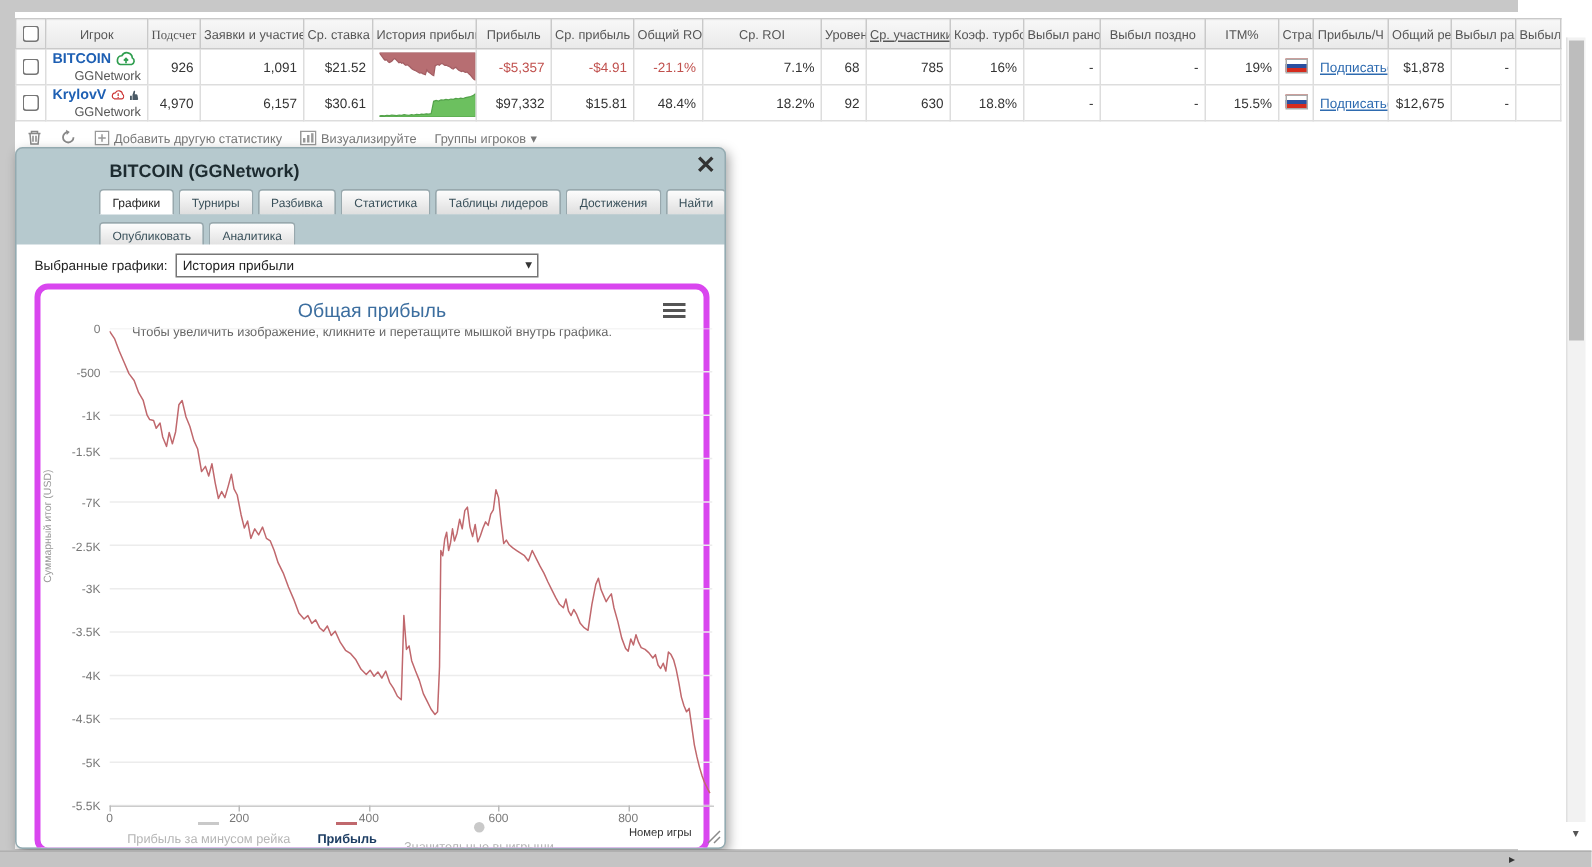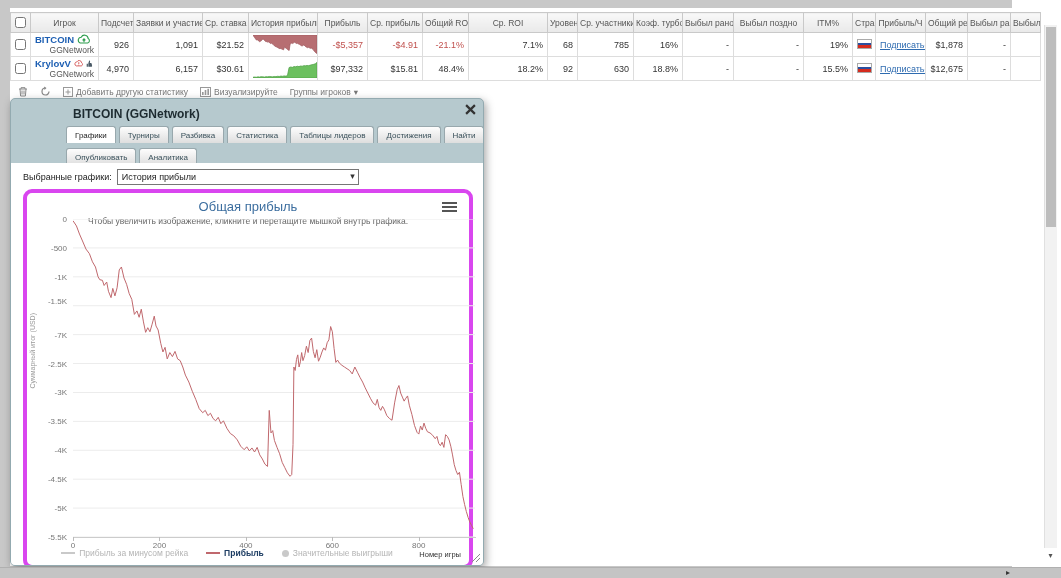--- a/index.html
+++ b/index.html
@@ -49,21 +49,21 @@
   .c-sub { position:absolute; top:23px; width:100%; text-align:center; font-size:8.5px; color:#666; }
   .burger { position:absolute; top:9px; right:12px; width:15px; cursor:pointer; }
   .burger span { display:block; height:2px; background:#555; margin-bottom:2px; }
   .plot { position:absolute; left:46px; top:26px; width:402px; height:318px; }
   .ytick { position:absolute; left:0; width:40px; text-align:right; font-size:8px; color:#777; }
   .xtick { position:absolute; top:348px; width:26px; text-align:center; font-size:8px; color:#777; }
   .xtickmark { position:absolute; top:344px; width:1px; height:4px; background:#bbb; }
   .xaxis { position:absolute; left:46px; top:344px; width:403px; height:1px; background:#ccc; }
   .ylabel { position:absolute; left:2px; top:120px; font-size:7px; color:#999; writing-mode:vertical-rl; transform:rotate(180deg); }
   .legend { position:absolute; left:0; top:355px; width:400px; display:flex; justify-content:center; gap:18px; font-size:8.5px; color:#b5b5b5; }
-  .lgitem { display:flex; align-items:center; gap:4px; cursor:pointer; }
+  .lgitem { display:flex; align-items:center; gap:4px; cursor:pointer;flex-direction:column; }
   .lgitem.on span:last-child { color:#1d3d63; font-weight:bold; }
   .mk-line { width:14px; height:2px; display:inline-block; }
   .mk-circle { width:7px; height:7px; border-radius:50%; display:inline-block; }
   .xlab { position:absolute; right:8px; top:357px; font-size:7.5px; color:#333; }
   .grip { position:absolute; right:2px; bottom:2px; cursor:nwse-resize; }
 
   
   .vscroll { position:absolute; left:1044px; top:25px; width:13px; height:523px; background:#f2f2f2; border-left:1px solid #e0e0e0; }
   .vthumb { position:absolute; left:1px; top:2px; width:10px; height:200px; background:#bdbdbd; }
   .vdown { position:absolute; left:1044px; top:549px; width:13px; height:13px; font-size:8px; color:#555; text-align:center; line-height:13px; }
@@ -76,30 +76,30 @@
 <div class="frame">
   <div class="content">
 
     <table class="players">
       <thead>
         <tr id="hrow">
           <th style="width:20px">
             <input type="checkbox" style="">
           </th>
         <th style="width: 68px;">Игрок</th>
-            <th style="width: 35px;">Подсчет</th>
+            <th style="width: 35px; font-family: Liberation Serif, serif;">Подсчет</th>
             <th style="width: 69px;">Заявки и участие</th>
             <th style="width: 46px;">Ср. ставка</th>
             <th style="width: 69px;">История прибыли</th>
             <th style="width: 50px;">Прибыль</th>
             <th style="width: 55px;">Ср. прибыль</th>
             <th style="width: 46px;">Общий ROI</th>
             <th style="width: 79px;">Ср. ROI</th>
             <th style="width: 30px;">Уровень</th>
-            <th style="width: 56px;">Ср. участники</th>
+            <th style="width: 56px; text-decoration: underline;">Ср. участники</th>
             <th style="width: 49px;">Коэф. турбо</th>
             <th style="width: 51px;">Выбыл рано</th>
             <th style="width: 70px;">Выбыл поздно</th>
             <th style="width: 49px;">ITM%</th>
             <th style="width: 23px;">Стран</th>
             <th style="width: 50px;">Прибыль/Ч</th>
             <th style="width: 42px;">Общий рей</th>
             <th style="width: 43px;">Выбыл ран</th>
             <th style="width: 30px;">Выбыл</th>
           </tr>

